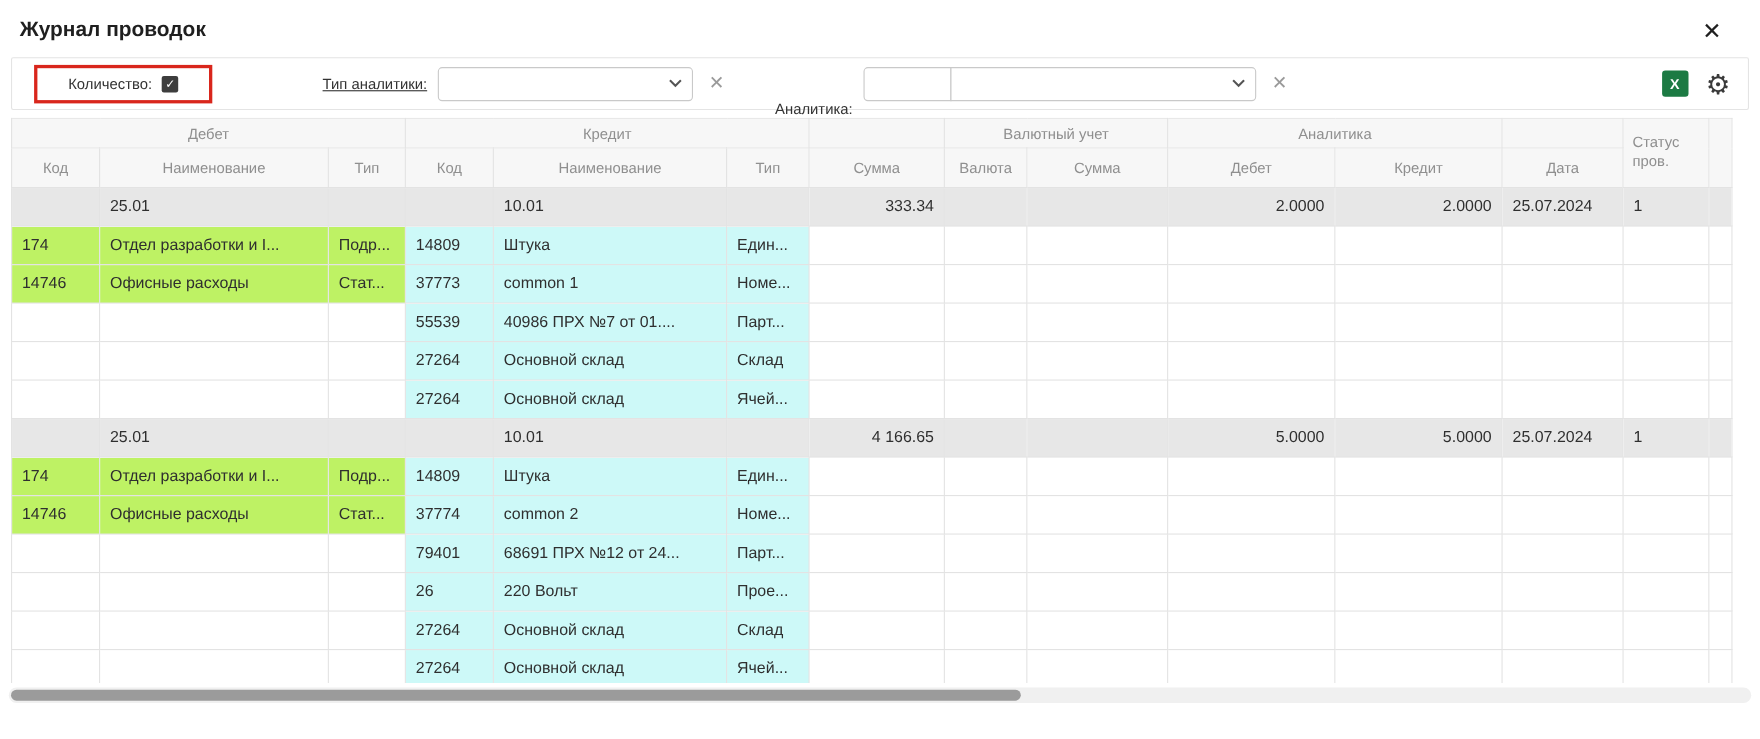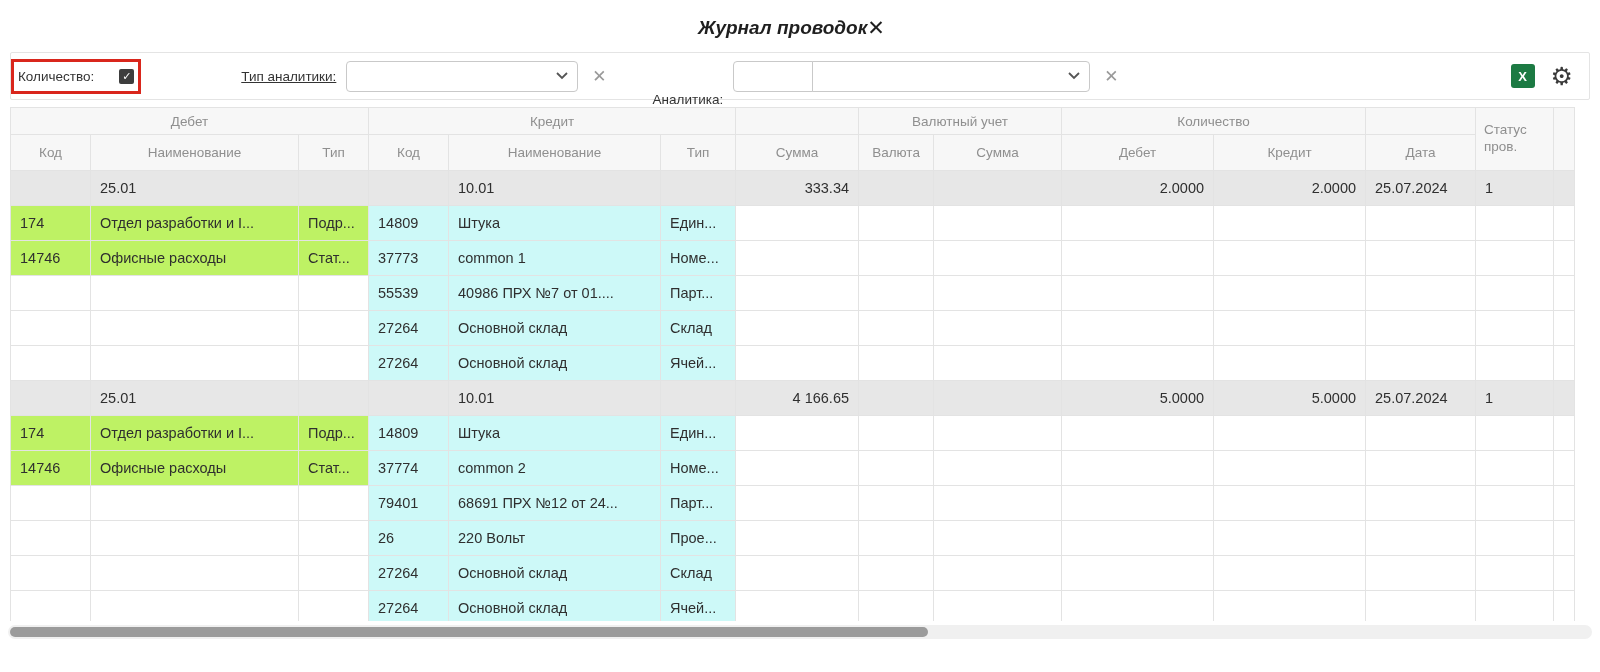--- a/index.html
+++ b/index.html
@@ -1,29 +1,29 @@
 <!DOCTYPE html>
 <html><head>
 <meta charset="utf-8">
 <style>
   * { box-sizing: border-box; margin: 0; padding: 0; }
   html, body { width: 1600px; height: 672px; }
   body {
     font-family: "Liberation Sans", "DejaVu Sans", sans-serif;
     background: #ffffff; color: #333; overflow: hidden;
   }
-  .titlebar { display: flex; align-items: center; justify-content: center; padding: 17px 35px 13px 18px; font-style: italic; }
+  .titlebar { display: flex; align-items: center; justify-content: space-between; padding: 17px 35px 13px 18px; }
   .title { font-size: 19px; font-weight: 700; color: #1f1f1f; }
   .close-x { font-size: 21px; color: #1f1f1f; cursor: pointer; line-height: 1; font-family: "DejaVu Sans", sans-serif; }
 
   .filterbar {
     margin: 0 10px; border: 1px solid #e4e4e4; border-radius: 2px;
     height: 48px; display: flex; align-items: center; font-size: 13.5px; padding-right: 16px;
   }
-  .qty-box { display: flex; align-items: center; gap: 25px; border: 3px solid #d9261c; padding: 7px 4px; }
+  .qty-box { display: flex; align-items: center; gap: 9px; border: 3px solid #d9261c; padding: 7px 28px; margin-left: 20px; }
   .checkbox {
     width: 15px; height: 15px; background: #3d3d3d; border-radius: 2px; color: #fff;
     font-size: 11px; display: flex; align-items: center; justify-content: center; line-height: 1;
     cursor: pointer; font-family: "DejaVu Sans", sans-serif;
   }
   label { color: #333; }
   .lbl-analytics-type { margin-left: 100px; text-decoration: underline; }
   .select { position: relative; height: 31px; border: 1px solid #c9c9c9; border-radius: 4px; background: #fff; margin-left: 10px; cursor: pointer; }
   .select .chev { position: absolute; right: 9px; top: 50%; transform: translateY(-50%); display: flex; }
   .sel-analytics-type { width: 232px; }
@@ -115,21 +115,21 @@
         <col style="width:110px">
       <col style="width:78px">
         <col>
     </colgroup>
     <thead>
       <tr class="grp">
           <th colspan="3">Дебет</th>
           <th colspan="3">Кредит</th>
           <th colspan="1"></th>
           <th colspan="2">Валютный учет</th>
-          <th colspan="2">Количество</th>
+          <th colspan="2">Аналитика</th>
           <th colspan="1"></th>
           <th rowspan="2" class="status-h">Статус пров.</th>
           <th rowspan="2"></th>
         </tr>
       <tr class="cols">
           <th>Код</th>
           <th>Наименование</th>
           <th>Тип</th>
           <th>Код</th>
           <th>Наименование</th>

